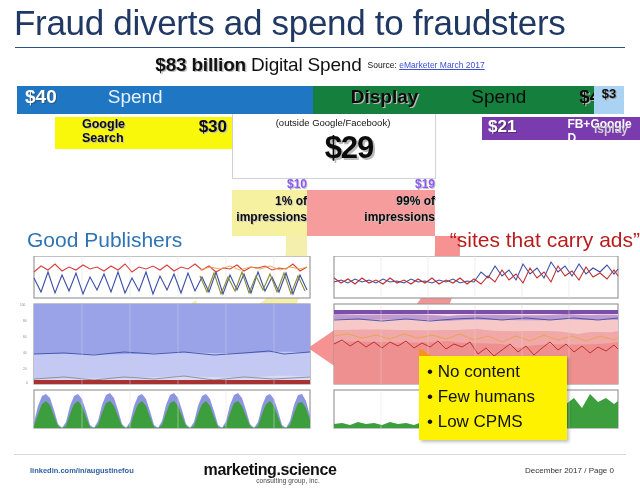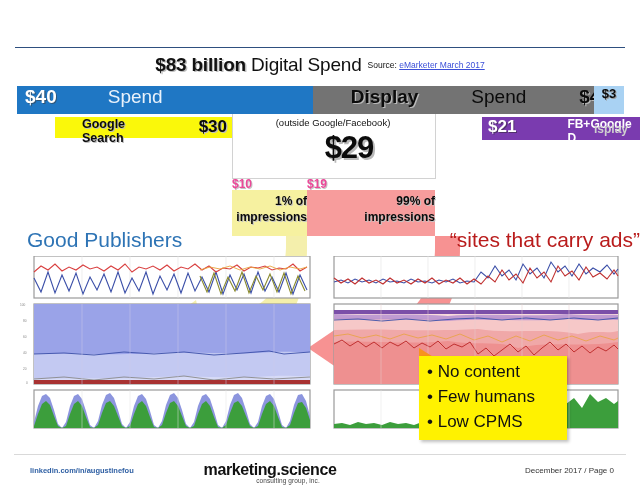--- a/index.html
+++ b/index.html
@@ -50,36 +50,36 @@
     left:17px;top:86px;width:296px;height:28px;
     background:#1F77C4;
     padding-left:8px;
   }
   .bar-search .t1{font-size:19px;font-weight:bold;color:#fff;text-shadow:1.2px 1.2px 0 rgba(60,60,60,.55);}
   .bar-search .t2{font-size:19px;font-weight:bold;color:#fff;margin-left:10px;text-shadow:1.2px 1.2px 0 rgba(60,60,60,.55);}
   .bar-search .t3{font-size:19px;font-weight:400;color:#e9f2fb;margin-left:7px;}
 
   .bar-display{
     left:313px;top:86px;width:300px;height:28px;
-    background:#737373;
+    background:#15803d;
     justify-content:flex-end;padding-right:2px;
   }
   .bar-display .d1{font-size:19px;font-weight:bold;color:#0b0b0b;text-shadow:1.3px 1.3px 0 #b9b9b9;}
   .bar-display .d2{font-size:19px;font-weight:400;color:#0b0b0b;margin-left:9px;}
   .bar-display .d3{font-size:19px;font-weight:bold;color:#0b0b0b;margin-left:9px;text-shadow:1.3px 1.3px 0 #b9b9b9;}
 
   .bar-three{
     left:594px;top:86px;width:30px;height:28px;
     background:#A9D2F3;justify-content:center;
   }
   .bar-three .t{font-size:13px;font-weight:bold;color:#0b0b0b;text-shadow:1.1px 1.1px 0 #9c9c9c;}
 
   
   .bar-google{
-    left:55px;top:117px;width:177px;height:21px;
+    left:55px;top:117px;width:177px;height:32px;
     background:#FAF80A;justify-content:flex-end;padding-right:5px;padding-left:27px;
   }
   .bar-google .g1{font-size:12.5px;font-weight:bold;color:#0b0b0b;text-shadow:1px 1px 0 #bdbdbd;}
   .bar-google .g2{font-size:17px;font-weight:bold;color:#0b0b0b;margin-left:6px;text-shadow:1.2px 1.2px 0 #bdbdbd;}
 
   .bar-fbg{
     left:434px;top:117px;width:160px;height:23px;
     background:#7A3BAF;padding-left:6px;margin-left:48px;
   }
   .bar-fbg .f1{font-size:17px;font-weight:bold;color:#fff;text-shadow:1.2px 1.2px 0 rgba(40,40,40,.5);}
@@ -101,22 +101,22 @@
     font-size:9.5px;color:#111;
   }
   .mid-amt{
     position:absolute;left:232px;top:130px;width:234px;text-align:center;
     font-size:31px;font-weight:bold;color:#0b0b0b;
     text-shadow:2px 2px 0 #b9b9b9;letter-spacing:-1px;
   }
 
   
   .imp-row-amt{
-    position:absolute;top:177px;text-align:left;
-    font-size:12px;font-weight:bold;color:#ec4899;
+    position:absolute;top:177px;text-align:right;
+    font-size:12px;font-weight:bold;color:#8b5cf6;
     text-shadow:1px 1px 0 #c4c4c4;
   }
   .imp-amt-left{left:232px;width:75px;}
   .imp-amt-right{left:307px;width:128px;}
 
   .imp-box{
     position:absolute;top:190px;height:46px;
     text-align:right;box-sizing:border-box;padding-top:3px;
     font-size:12px;font-weight:bold;color:#0b0b0b;line-height:16px;
     text-shadow:1px 1px 0 #c4c4c4;
@@ -176,20 +176,21 @@
   .f-right{
     position:absolute;right:26px;top:466px;
     font-size:8px;color:#333;
   }
 </style>
 </head>
 <body>
 
 <div class="slide">
 
+  <div class="title">Fraud diverts ad spend to fraudsters</div>
   <div class="title-rule"></div>
 
   <div class="subtitle">
     <span class="sub-big">$83 billion</span><span class="sub-norm">&nbsp;</span><span class="sub-norm">Digital Spend</span>
     <span class="sub-src"><span>Source:</span> <a href="#">eMarketer March 2017</a></span>
   </div>
 
   <div class="bar bar-search">
     <span class="t1">$40</span>
     <span class="t3">Spend</span>

